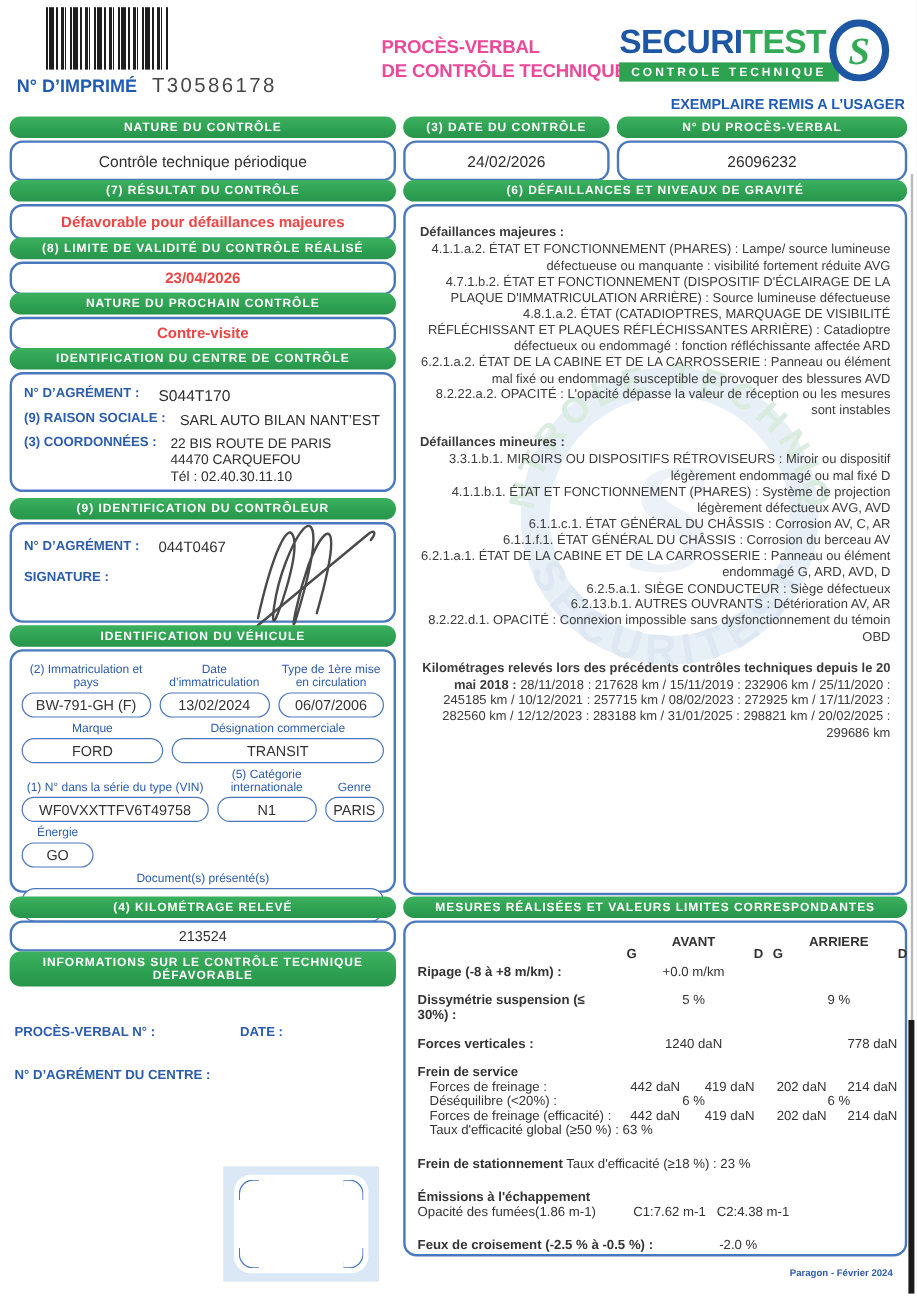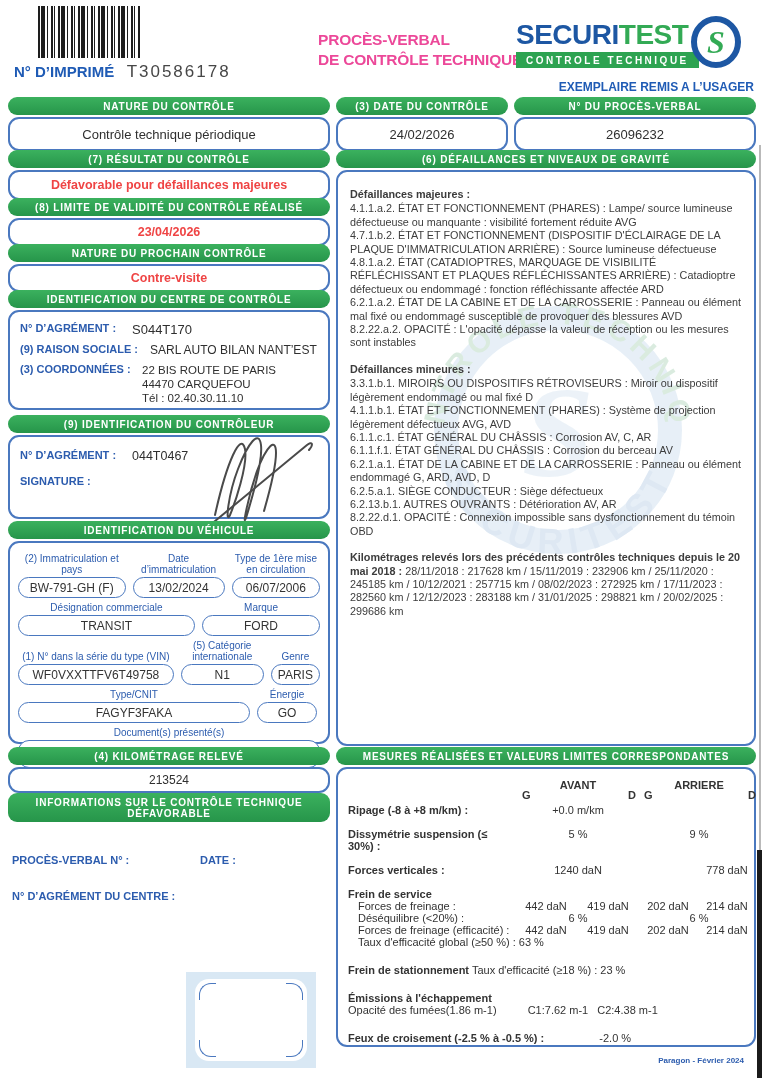--- a/index.html
+++ b/index.html
@@ -32,21 +32,21 @@
   .fieldrow{display:flex;margin:0 0 6px 0;}
   
   .vlab{color:#2c5cae;font-size:10px;text-align:center;line-height:11px;margin-bottom:2px;display:flex;align-items:flex-end;justify-content:center;}
   .pill{border:1.6px solid #4a78bf;border-radius:11px;height:19px;display:flex;align-items:center;
     justify-content:center;font-size:12px;color:#333;background:#fff;}
   .vcol{display:flex;flex-direction:column;justify-content:flex-end;}
   .vrow{display:flex;gap:7px;padding:0 8px;margin-top:4px;}
   
   .deftext{position:relative;font-size:10.8px;line-height:13.4px;color:#3c3c3c;padding:16px 12px 0 12px;}
   .defhead{font-weight:bold;margin:0 0 1px 0;}
-  .defitem{margin:0;}
+  .defitem{margin:0;text-align:right;}
   .gap{height:13px;}
   
   .wm{position:absolute;left:70px;top:108px;opacity:.55;pointer-events:none;}
   
   .mwrap{font-size:11px;color:#333;padding:10px 8px 0 10px;}
   .mrow{display:grid;grid-template-columns:168px 60px 64px 56px 62px;align-items:baseline;}
   .mc{text-align:center;}
   .sp2{grid-column:2/4;text-align:center;}
   .sp45{grid-column:4/6;text-align:center;}
   .mb{font-weight:bold;} .m-gap12{margin-top:12px;} .m-gap16{margin-top:16px;} .m-gap3{margin-top:3px;}
@@ -186,48 +186,44 @@
         <div class="vcol" style="width:96px">
           <div class="vlab" style="height:24px">Date d’immatriculation</div>
           <div class="pill">13/02/2024</div>
         </div>
         <div class="vcol" style="width:92px">
           <div class="vlab" style="height:24px">Type de 1ère mise en circulation</div>
           <div class="pill">06/07/2006</div>
         </div>
       </div>
       <div class="vrow">
+        <div class="vcol" style="width:120px">
+          <div class="vlab">Marque</div>
+          <div class="pill">FORD</div>
+        </div>
         <div class="vcol" style="width:180px">
           <div class="vlab">Désignation commerciale</div>
           <div class="pill">TRANSIT</div>
         </div>
-        <div class="vcol" style="width:120px">
-          <div class="vlab">Marque</div>
-          <div class="pill">FORD</div>
-        </div>
       </div>
       <div class="vrow">
         <div class="vcol" style="width:158px">
           <div class="vlab">(1) N° dans la série du type (VIN)</div>
           <div class="pill">WF0VXXTTFV6T49758</div>
         </div>
         <div class="vcol" style="width:84px">
           <div class="vlab">(5) Catégorie internationale</div>
           <div class="pill">N1</div>
         </div>
         <div class="vcol" style="width:50px">
           <div class="vlab">Genre</div>
           <div class="pill">PARIS</div>
         </div>
       </div>
       <div class="vrow">
-        <div class="vcol" style="width:232px">
-          <div class="vlab">Type/CNIT</div>
-          <div class="pill">FAGYF3FAKA</div>
-        </div>
         <div class="vcol" style="width:60px">
           <div class="vlab">Énergie</div>
           <div class="pill">GO</div>
         </div>
       </div>
       <div class="vrow">
         <div class="vcol" style="width:100%">
           <div class="vlab">Document(s) présenté(s)</div>
           <div class="pill" style="height:26px">Certificat d’immatriculation</div>
         </div>

